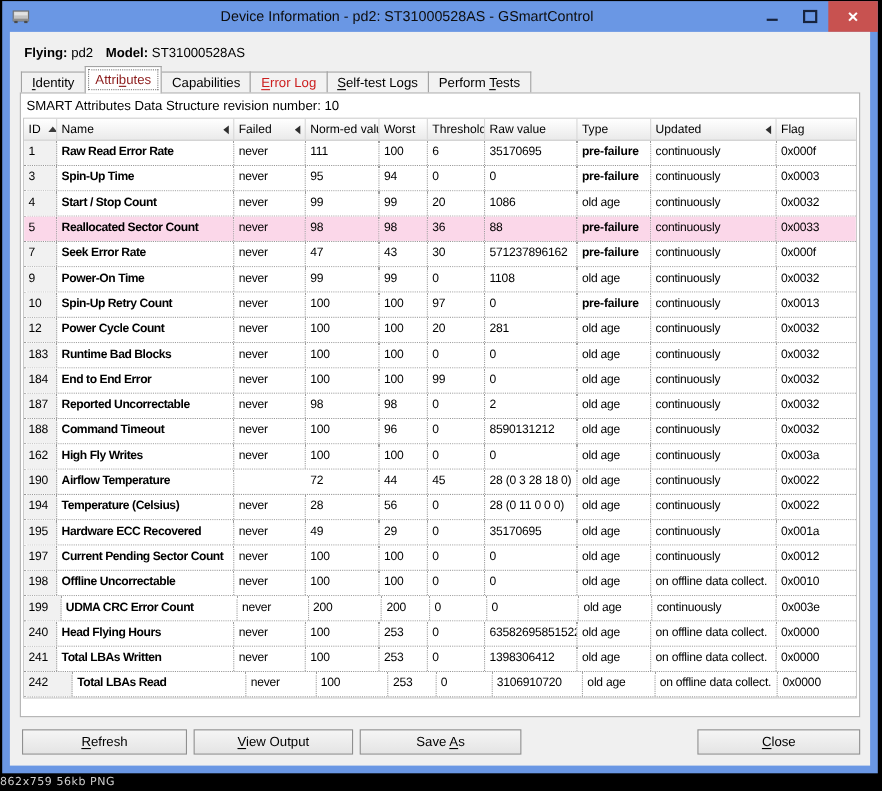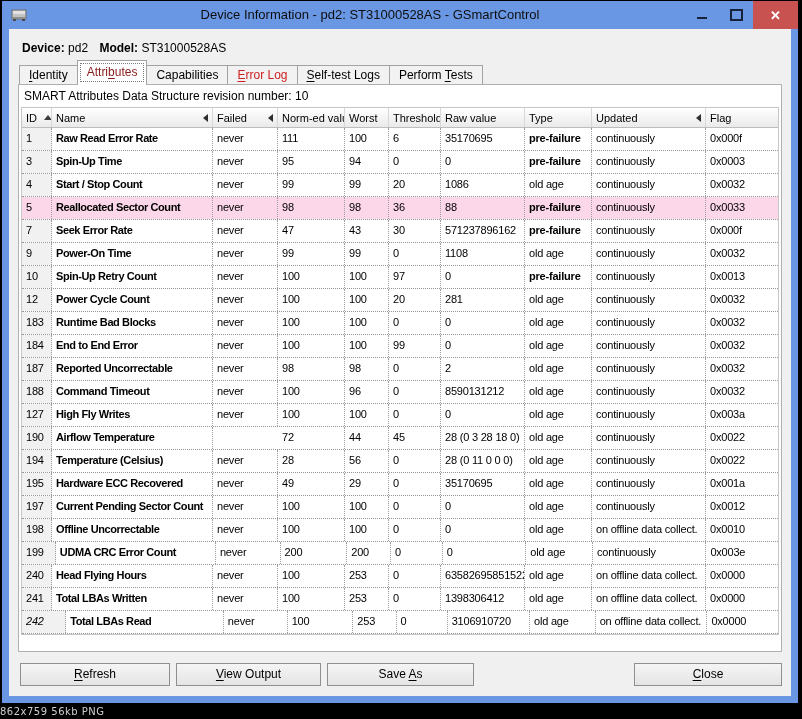--- a/index.html
+++ b/index.html
@@ -83,21 +83,21 @@
           </div>
         <div class="wc wc-close">
             <span>✕</span>
           </div>
       </div>
     </div>
 
     <div class="client">
 
       <div class="device-line">
-        <span class="lbl">Device:</span>
+        <span class="lbl">Flying:</span>
         <span class="val">pd2</span>
         <span class="lbl">Model:</span>
         <span class="val">ST31000528AS</span>
       </div>
 
       <div class="tabs" id="tabs">
           <div class="tab"><u>I</u>dentity</div>
           <div class="tab active" style="color: rgb(139, 26, 26);">Attri<u>b</u>utes</div>
           <div class="tab">Capabilities</div>
           <div class="tab" style="color: rgb(204, 31, 31);"><u>E</u>rror Log</div>
@@ -283,21 +283,21 @@
                 <div class="dcell c-failed" style="width: 65px;">never</div>
                 <div class="dcell c-normed-value" style="width: 67px;">100</div>
                 <div class="dcell c-worst" style="width: 44px;">96</div>
                 <div class="dcell c-threshold" style="width: 52px;">0</div>
                 <div class="dcell c-raw-value" style="width: 84px;">8590131212</div>
                 <div class="dcell c-type" style="width: 67px;">old age</div>
                 <div class="dcell c-updated" style="width: 114px;">continuously</div>
                 <div class="dcell c-flag" style="width: 72px;">0x0032</div>
               </div>
               <div class="drow">
-                <div class="dcell c-id" style="width: 30px;">127</div>
+                <div class="dcell c-id" style="width: 30px;">162</div>
                 <div class="dcell c-name" style="width: 161px;">High Fly Writes</div>
                 <div class="dcell c-failed" style="width: 65px;">never</div>
                 <div class="dcell c-normed-value" style="width: 67px;">100</div>
                 <div class="dcell c-worst" style="width: 44px;">100</div>
                 <div class="dcell c-threshold" style="width: 52px;">0</div>
                 <div class="dcell c-raw-value" style="width: 84px;">0</div>
                 <div class="dcell c-type" style="width: 67px;">old age</div>
                 <div class="dcell c-updated" style="width: 114px;">continuously</div>
                 <div class="dcell c-flag" style="width: 72px;">0x003a</div>
               </div>
@@ -391,21 +391,21 @@
                 <div class="dcell c-failed" style="width: 65px;">never</div>
                 <div class="dcell c-normed-value" style="width: 67px;">100</div>
                 <div class="dcell c-worst" style="width: 44px;">253</div>
                 <div class="dcell c-threshold" style="width: 52px;">0</div>
                 <div class="dcell c-raw-value" style="width: 84px;">1398306412</div>
                 <div class="dcell c-type" style="width: 67px;">old age</div>
                 <div class="dcell c-updated" style="width: 114px;">on offline data collect.</div>
                 <div class="dcell c-flag" style="width: 72px;">0x0000</div>
               </div>
               <div class="drow">
-                <div class="dcell c-id" style="width: 45px; font-style: italic;">242</div>
+                <div class="dcell c-id" style="width: 45px;">242</div>
                 <div class="dcell c-name" style="width: 161px;">Total LBAs Read</div>
                 <div class="dcell c-failed" style="width: 65px;">never</div>
                 <div class="dcell c-normed-value" style="width: 67px;">100</div>
                 <div class="dcell c-worst" style="width: 44px;">253</div>
                 <div class="dcell c-threshold" style="width: 52px;">0</div>
                 <div class="dcell c-raw-value" style="width: 84px;">3106910720</div>
                 <div class="dcell c-type" style="width: 67px;">old age</div>
                 <div class="dcell c-updated" style="width: 114px;">on offline data collect.</div>
                 <div class="dcell c-flag" style="width: 72px;">0x0000</div>
               </div>

